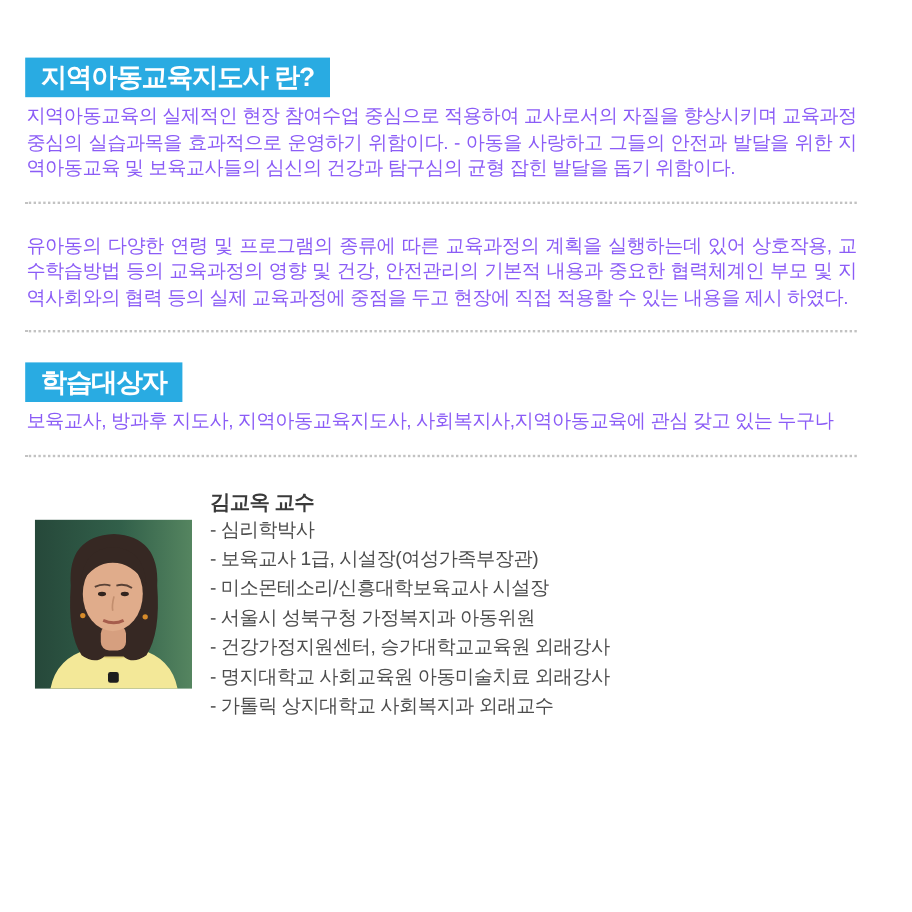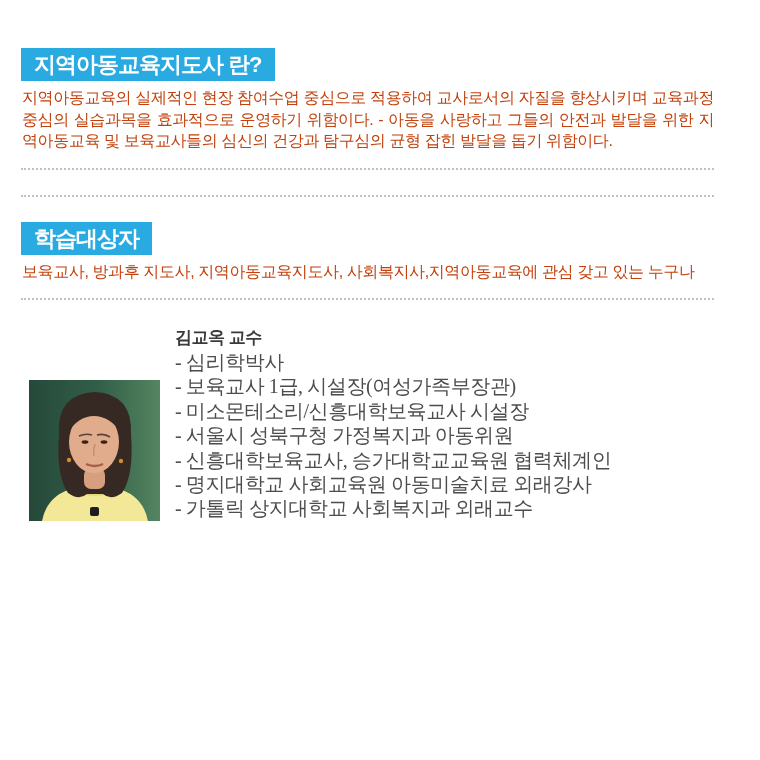--- a/index.html
+++ b/index.html
@@ -29,33 +29,33 @@
     font-weight: bold;
     line-height: 33px;
     padding: 0 13px;
     letter-spacing: -1px;
     white-space: nowrap;
   }
   .sec-body {
     margin: 6px 0 0 1px;
     font-size: 16px;
     line-height: 21.5px;
-    color: #c2410c;
+    color: #8b5cf6;
     letter-spacing: -0.4px;
     text-align: justify;
   }
   .dotted-sep {
     border: 0;
     border-top: 2px dotted #c2c2c2;
     height: 0;
     margin: 16px 0 0 0;
   }
   .prof-row {
     display: flex;
-    align-items: flex-end;
+    align-items: center;
     margin-top: 5px;
     margin-left: 8px;
   }
   .prof-photo {
     flex: 0 0 auto;
     width: 131px;
     height: 141px;
     line-height: 0;
   }
   .prof-info {
@@ -68,40 +68,40 @@
     color: #3a3a3a;
     letter-spacing: -0.5px;
     line-height: 24px;
   }
   .prof-creds {
     list-style: none;
     margin: 0;
     padding: 0;
   }
   .prof-creds li {
-    font-size: 20px;
+    font-size: 16px;
     line-height: 24.4px;
     color: #4d4d4d;
     letter-spacing: -0.4px;
     white-space: nowrap;
-    font-family: Liberation Serif, serif;
   }
 </style>
 </head>
 <body>
 
 <div class="page">
 
   <section class="section">
     <h2 class="sec-title">지역아동교육지도사 란?</h2>
     <p class="sec-body">지역아동교육의 실제적인 현장 참여수업 중심으로 적용하여 교사로서의 자질을 향상시키며 교육과정 중심의 실습과목을 효과적으로 운영하기 위함이다. - 아동을 사랑하고 그들의 안전과 발달을 위한 지역아동교육 및 보육교사들의 심신의 건강과 탐구심의 균형 잡힌 발달을 돕기 위함이다.</p>
     <div class="dotted-sep"></div>
   </section>
 
   <section class="section">
+    <p class="sec-body">유아동의 다양한 연령 및 프로그램의 종류에 따른 교육과정의 계획을 실행하는데 있어 상호작용, 교수학습방법 등의 교육과정의 영향 및 건강, 안전관리의 기본적 내용과 중요한 협력체계인 부모 및 지역사회와의 협력 등의 실제 교육과정에 중점을 두고 현장에 직접 적용할 수 있는 내용을 제시 하였다.</p>
     <div class="dotted-sep"></div>
   </section>
 
   <section class="section">
     <h2 class="sec-title">학습대상자</h2>
     <p class="sec-body">보육교사, 방과후 지도사, 지역아동교육지도사, 사회복지사,지역아동교육에 관심 갖고 있는 누구나</p>
     <div class="dotted-sep"></div>
   </section>
 
   <section class="section">
@@ -145,21 +145,21 @@
           <rect x="61" y="127" width="9" height="9" rx="2" fill="#1d1d1d"></rect>
         </svg>
       </div>
       <div class="prof-info">
         <div class="prof-name">김교옥 교수</div>
         <ul class="prof-creds">
             <li>- 심리학박사</li>
             <li>- 보육교사 1급, 시설장(여성가족부장관)</li>
             <li>- 미소몬테소리/신흥대학보육교사 시설장</li>
             <li>- 서울시 성북구청 가정복지과 아동위원</li>
-            <li>- 신흥대학보육교사, 승가대학교교육원 협력체계인</li>
+            <li>- 건강가정지원센터, 승가대학교교육원 외래강사</li>
             <li>- 명지대학교 사회교육원 아동미술치료 외래강사</li>
             <li>- 가톨릭 상지대학교 사회복지과 외래교수</li>
           </ul>
       </div>
     </div>
   </section>
 
 </div>
 
 </body></html>

